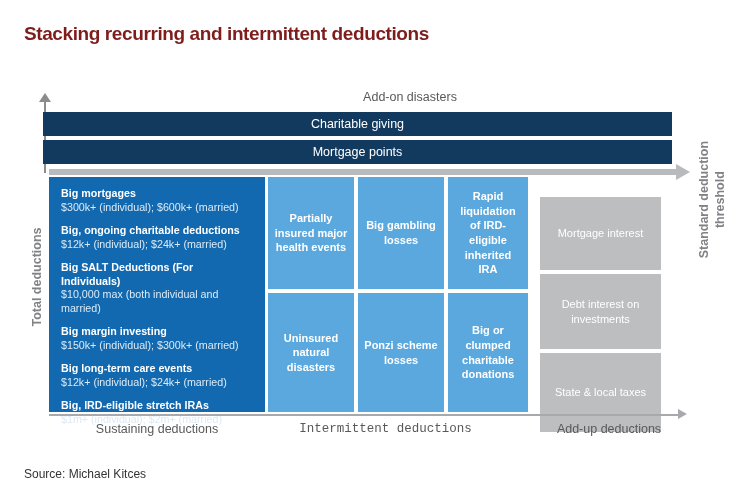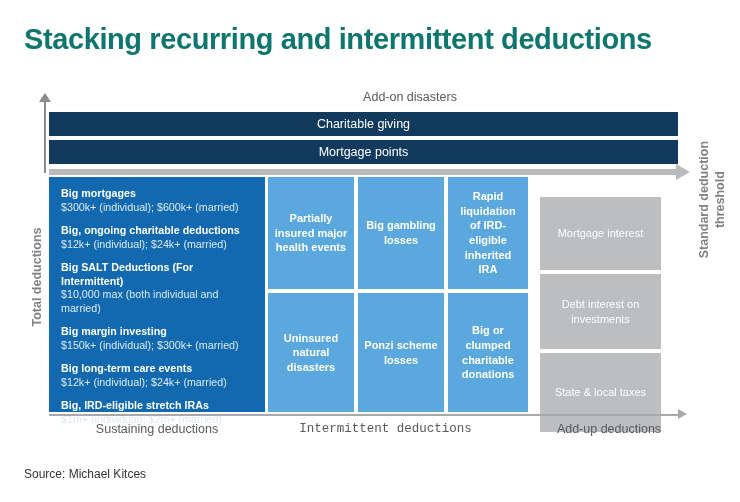--- a/index.html
+++ b/index.html
@@ -14,24 +14,24 @@
     font-family: "Liberation Sans", sans-serif;
     color: #231f20;
     overflow: hidden;
   }
 
   
   .title {
     position: absolute;
     left: 24px;
     top: 23px;
-    font-size: 29px;
+    font-size: 19px;
     font-weight: bold;
     letter-spacing: -0.4px;
-    color: #0f766e;
+    color: #7f1d1d;
     white-space: nowrap;
   }
 
   
   .addon-caption {
     position: absolute;
     left: 290px;
     top: 90px;
     width: 240px;
     text-align: center;
@@ -82,21 +82,21 @@
     text-align: center;
     font-size: 12.5px;
     font-weight: bold;
     color: #808285;
     line-height: 1.25;
   }
 
   
   .navy-bar {
     position: absolute;
-    left: 49px;
+    left: 43px;
     width: 629px;
     height: 24px;
     background: #123a5e;
     color: #ffffff;
     font-size: 12.5px;
     display: flex;
     align-items: center;
     justify-content: center;
   }
   .navy-bar.b1 { top: 112px; }
@@ -280,21 +280,21 @@
   <div class="sustaining">
     <div class="sust-item">
       <div class="sust-head">Big mortgages</div>
       <div class="sust-sub">$300k+ (individual); $600k+ (married)</div>
     </div>
     <div class="sust-item">
       <div class="sust-head">Big, ongoing charitable deductions</div>
       <div class="sust-sub">$12k+ (individual); $24k+ (married)</div>
     </div>
     <div class="sust-item">
-      <div class="sust-head">Big SALT Deductions (For Intermittent)</div>
+      <div class="sust-head">Big SALT Deductions (For Individuals)</div>
       <div class="sust-sub">$10,000 max (both individual and married)</div>
     </div>
     <div class="sust-item">
       <div class="sust-head">Big margin investing</div>
       <div class="sust-sub">$150k+ (individual); $300k+ (married)</div>
     </div>
     <div class="sust-item">
       <div class="sust-head">Big long-term care events</div>
       <div class="sust-sub">$12k+ (individual); $24k+ (married)</div>
     </div>

